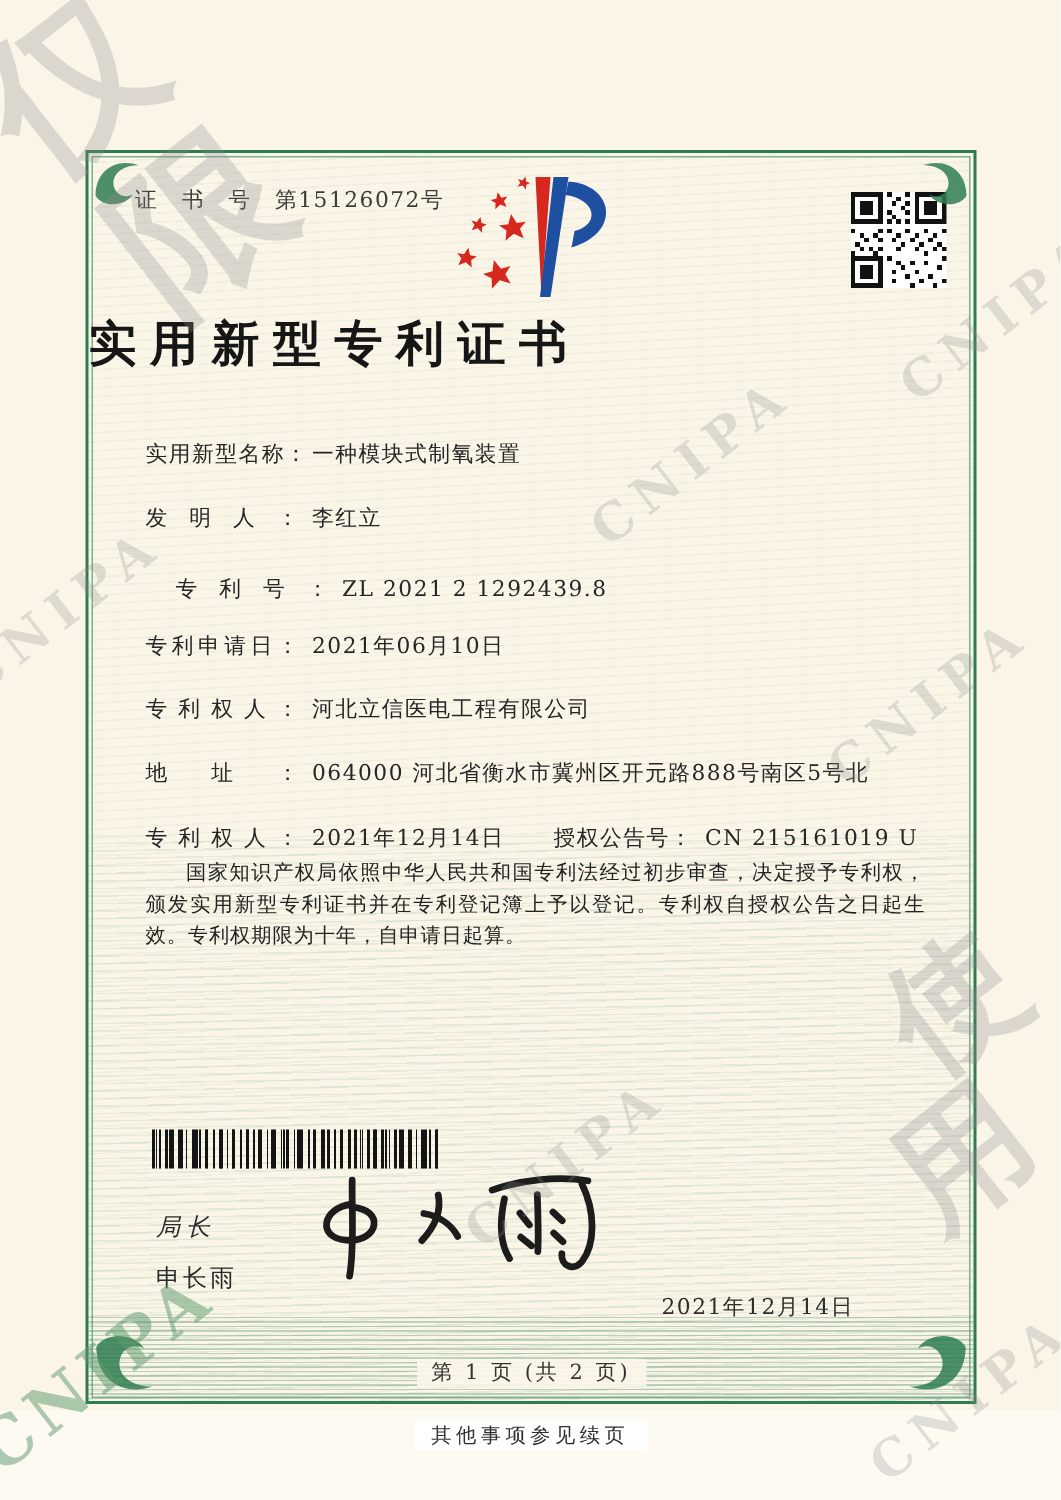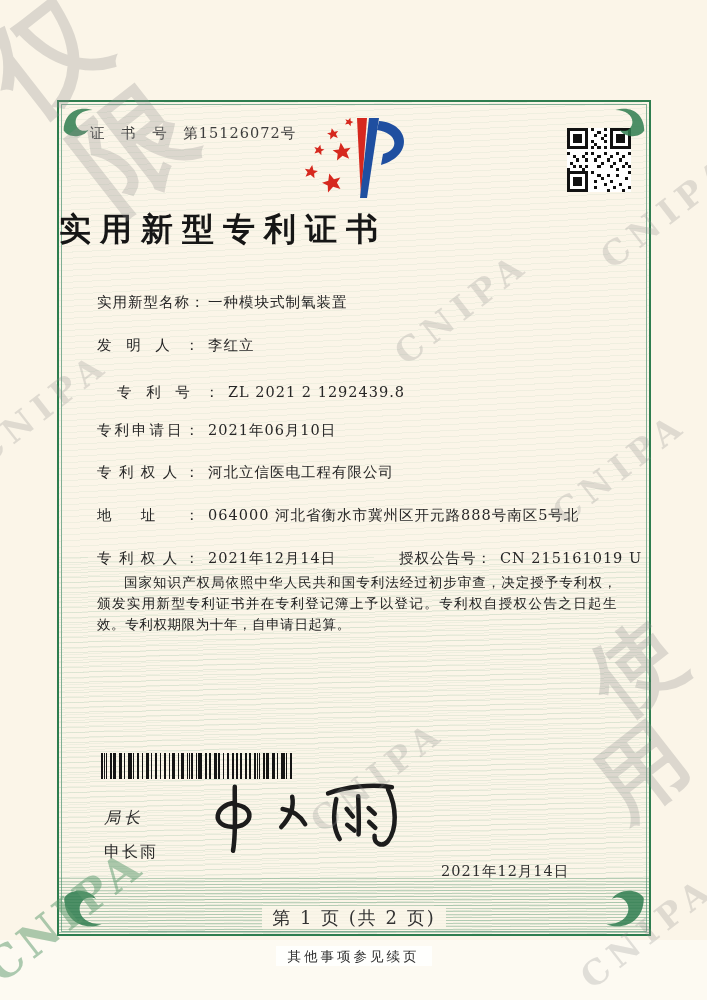--- a/index.html
+++ b/index.html
@@ -45,40 +45,40 @@
   .qr { position:absolute; left:508px; top:26px; width:64px; height:64px; }
   .title { position:absolute; left:0; right:0; top:106px; text-align:left;
            font-size:32px; font-weight:bold; color:#161616; letter-spacing:9px; }
 
   
   .row { position:absolute; left:38px; font-size:14.5px; color:#262626; white-space:nowrap; }
   .lbl { display:inline-block; width:103px; text-align:justify; text-align-last:justify; letter-spacing:1px; }
   .val { margin-left:8px; letter-spacing:1px; }
   #row1{top:191px;} #row2{top:234px;} #row3{top:281px;margin-left:20px;} #row4{top:319px;}
   #row5{top:361px;} #row6{top:404px;} #row7{top:447px;}
-  .pair2 { margin-left:58px; }
+  .pair2 { margin-left:28px; }
   .pair2 .lbl { width:auto; text-align-last:auto; }
 
   
   .para { position:absolute; left:38px; width:520px; font-size:13.5px; line-height:21px;
           color:#222; text-align:justify; text-indent:2em; letter-spacing:.6px; }
   #para1{top:470px;} #para2{top:545px;}
 
   
   .barcode { position:absolute; left:42px; top:651px; width:192px; height:26px;
       background-image:
         repeating-linear-gradient(90deg,#141414 0 2px,transparent 2px 5px,#141414 5px 6px,transparent 6px 9px),
         repeating-linear-gradient(90deg,transparent 0 3px,#141414 3px 4px,transparent 4px 12px,#141414 12px 14px,transparent 14px 17px); }
   .sig-title { position:absolute; left:45px; top:706px; font-size:16px; letter-spacing:4px; color:#2a2a2a;font-style:italic; }
   .sig-name  { position:absolute; left:45px; top:740px; font-size:16px; letter-spacing:2px; color:#2a2a2a; }
   .signature { position:absolute; left:138px; top:672px; }
   .issue-date { position:absolute; left:382px; top:760px; font-size:14.5px; color:#2e2e2e; letter-spacing:1px; }
 
   
-  .page-num { position:absolute; left:0; right:0; top:804px; text-align:center; font-size:18px; color:#333; }
+  .page-num { position:absolute; left:0; right:0; top:804px; text-align:center; font-size:14px; color:#333; }
   .page-num span { background:rgba(251,245,232,.92); padding:1px 10px; letter-spacing:2px; }
   .bottom-strip { position:absolute; left:0; right:0; top:940px; height:60px; background:#fdfaf2; z-index:1; }
   .continuation { position:absolute; left:0; right:0; top:948px; text-align:center; z-index:3;
                   font-size:13.5px; color:#2f2f2f; letter-spacing:3px; }
   .continuation span { background:rgba(255,255,255,.85); padding:2px 12px; }
 </style>
 </head>
 <body>
 
 <div class="page">

